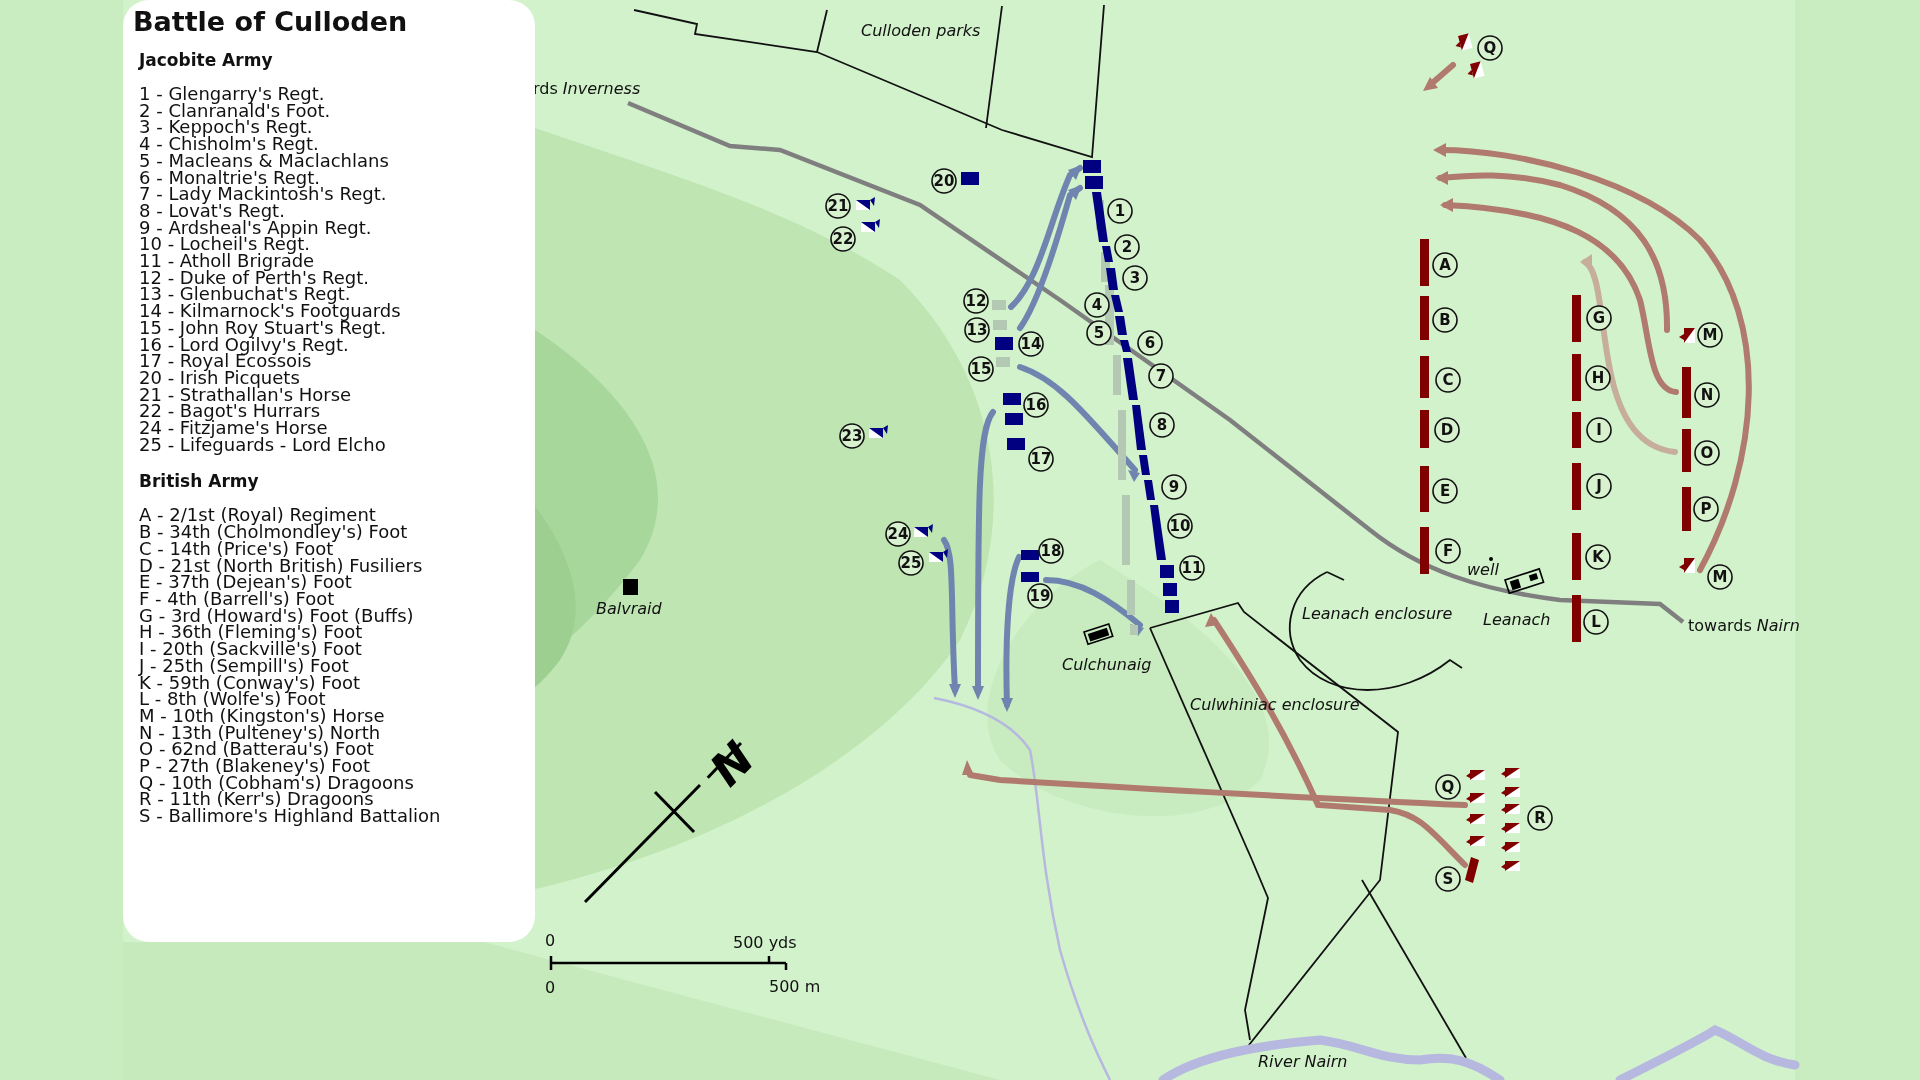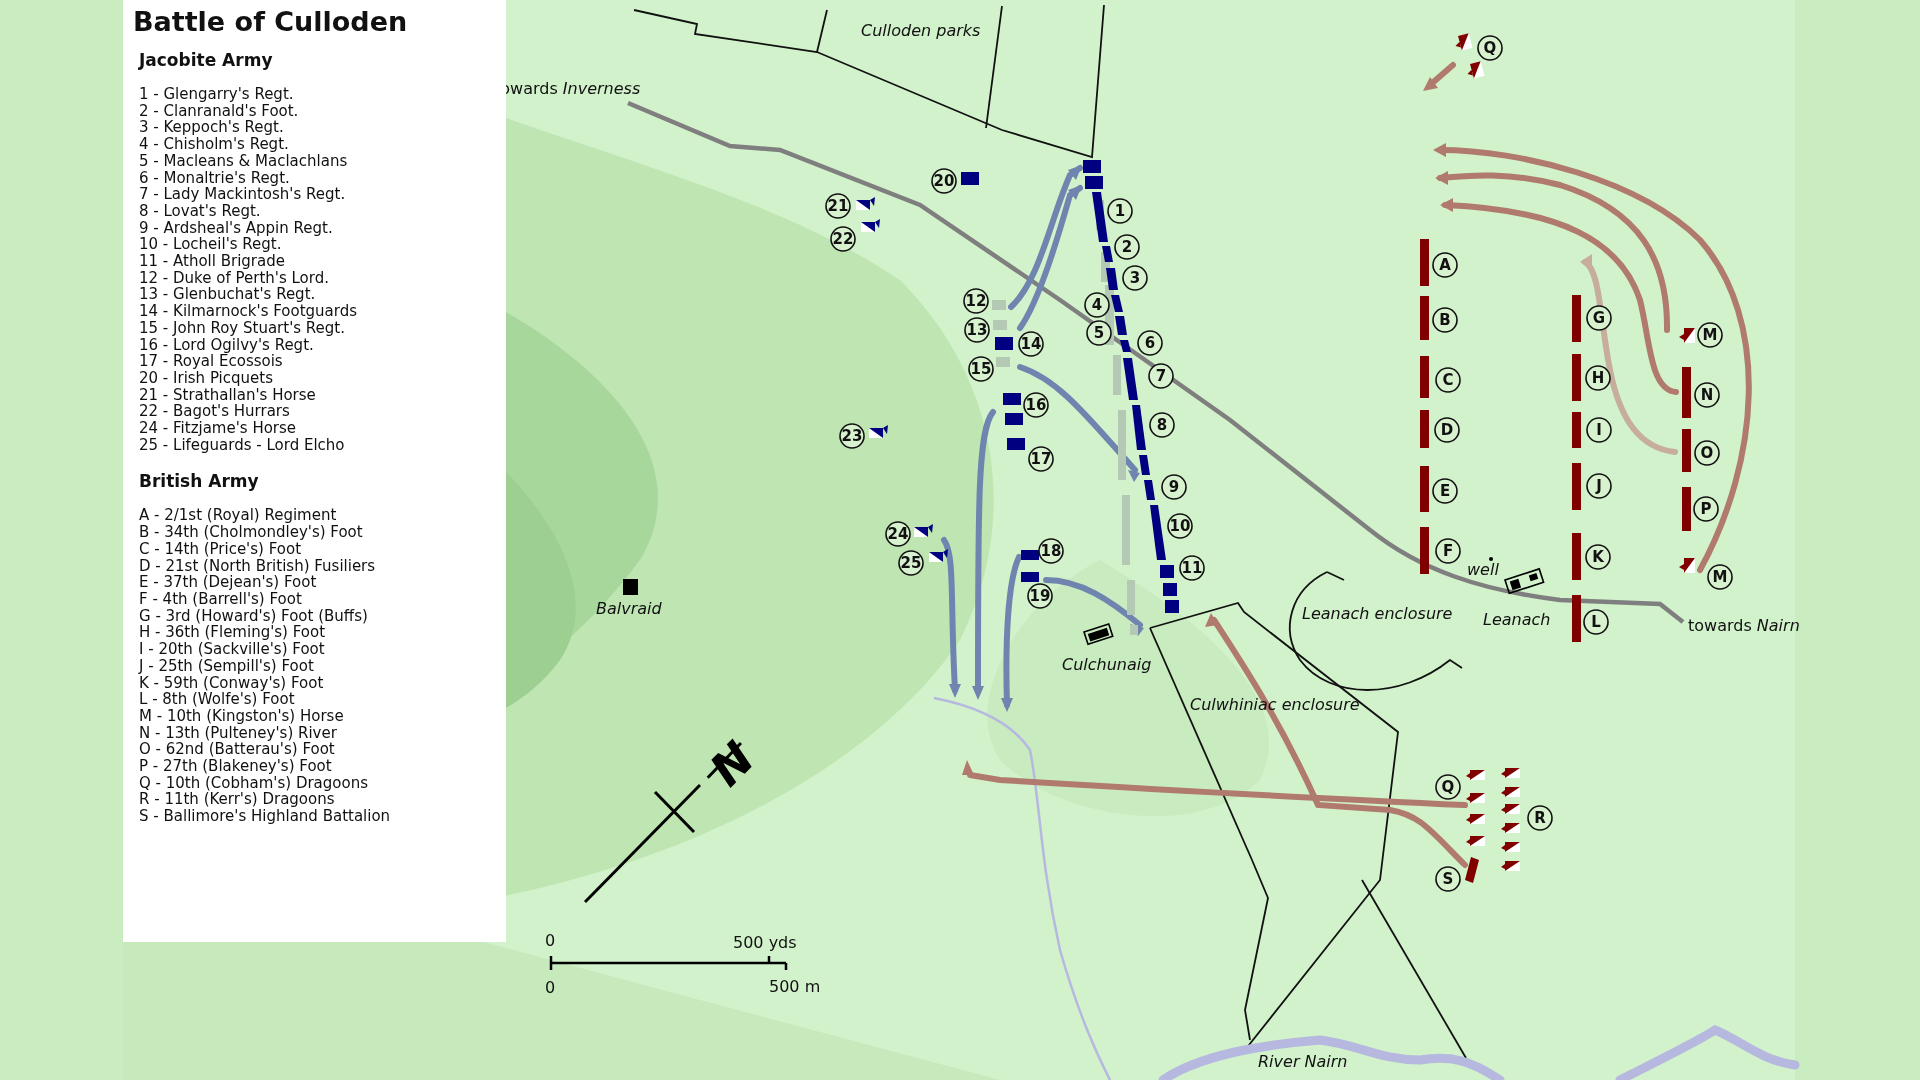--- a/index.html
+++ b/index.html
@@ -4,27 +4,28 @@
 <style>
   html, body { margin:0; padding:0; }
   body {
     width:1920px; height:1080px; overflow:hidden; position:relative;
     background:#c9edc0;
     font-family:"DejaVu Sans", sans-serif;
   }
   .map-frame { position:absolute; left:0; top:0; width:1920px; height:1080px; }
   .map-frame svg { position:absolute; left:0; top:0; }
   .legend {
-    position:absolute; left:123px; top:0; width:383px; height:942px;
+    position:absolute; left:123px; top:0; width:412px; height:942px;
     background:#ffffff; box-sizing:border-box; padding:6px 0 0 10px;
     color:#111;
+    border-radius:26px;
   }
   .legend-title { font-size:27px; font-weight:bold; margin:0 0 12px 0; line-height:32px; }
   .legend-section { font-size:17px; font-weight:bold; margin:0 5px 16px 6px; line-height:20px; }
-  .legend-list { list-style:none; margin:0 0 18px 6px; padding:0; font-size:15px; line-height:16.7px; }
+  .legend-list { list-style:none; margin:0 0 18px 6px; padding:0; font-size:18px; line-height:16.7px; }
   .legend-list li { white-space:pre-wrap; width:340px; }
   .legend-list li .it { }
   .map-label { font-size:16px; fill:#111; font-family:"DejaVu Sans", sans-serif; }
   .map-label.it { font-style:italic; }
   .num-circle circle { fill:#d8f2cf; stroke:#111; stroke-width:1.6; }
   .num-circle text { font-size:15px; font-weight:bold; fill:#111; text-anchor:middle; dominant-baseline:central; font-family:"DejaVu Sans", sans-serif; }
 </style>
 </head>
 <body>
 
@@ -502,21 +503,21 @@
       <li><span>2</span> - <span>Clanranald's Foot.</span></li>
       <li><span>3</span> - <span>Keppoch's Regt.</span></li>
       <li><span>4</span> - <span>Chisholm's Regt.</span></li>
       <li><span>5</span> - <span>Macleans &amp; Maclachlans</span></li>
       <li><span>6</span> - <span>Monaltrie's Regt.</span></li>
       <li><span>7</span> - <span>Lady Mackintosh's Regt.</span></li>
       <li><span>8</span> - <span>Lovat's Regt.</span></li>
       <li><span>9</span> - <span>Ardsheal's Appin Regt.</span></li>
       <li><span>10</span> - <span>Locheil's Regt.</span></li>
       <li><span>11</span> - <span>Atholl Brigrade</span></li>
-      <li><span>12</span> - <span>Duke of Perth's Lord.</span></li>
+      <li><span>12</span> - <span>Duke of Perth's Regt.</span></li>
       <li><span>13</span> - <span>Glenbuchat's Regt.</span></li>
       <li><span>14</span> - <span>Kilmarnock's Footguards</span></li>
       <li><span>15</span> - <span>John Roy Stuart's Regt.</span></li>
       <li><span>16</span> - <span>Lord Ogilvy's Regt.</span></li>
       <li><span>17</span> - <span class="it">Royal Ecossois</span></li>
       <li><span>20</span> - <span>Irish Picquets</span></li>
       <li><span>21</span> - <span>Strathallan's Horse</span></li>
       <li><span>22</span> - <span>Bagot's Hurrars</span></li>
       <li><span>24</span> - <span>Fitzjame's Horse</span></li>
       <li><span>25</span> - <span>Lifeguards - Lord Elcho</span></li>
@@ -529,20 +530,20 @@
       <li><span>D</span> - <span>21st (North British) Fusiliers</span></li>
       <li><span>E</span> - <span>37th (Dejean's) Foot</span></li>
       <li><span>F</span> - <span>4th (Barrell's) Foot</span></li>
       <li><span>G</span> - <span>3rd (Howard's) Foot (Buffs)</span></li>
       <li><span>H</span> - <span>36th (Fleming's) Foot</span></li>
       <li><span>I</span> - <span>20th (Sackville's) Foot</span></li>
       <li><span>J</span> - <span>25th (Sempill's) Foot</span></li>
       <li><span>K</span> - <span>59th (Conway's) Foot</span></li>
       <li><span>L</span> - <span>8th (Wolfe's) Foot</span></li>
       <li><span>M</span> - <span>10th (Kingston's) Horse</span></li>
-      <li><span>N</span> - <span>13th (Pulteney's) River</span></li>
+      <li><span>N</span> - <span>13th (Pulteney's) North</span></li>
       <li><span>O</span> - <span>62nd (Batterau's) Foot</span></li>
       <li><span>P</span> - <span>27th (Blakeney's) Foot</span></li>
       <li><span>Q</span> - <span>10th (Cobham's) Dragoons</span></li>
       <li><span>R</span> - <span>11th (Kerr's) Dragoons</span></li>
       <li><span>S</span> - <span>Ballimore's Highland Battalion</span></li>
     </ul>
 </div>
 
 </body></html>

